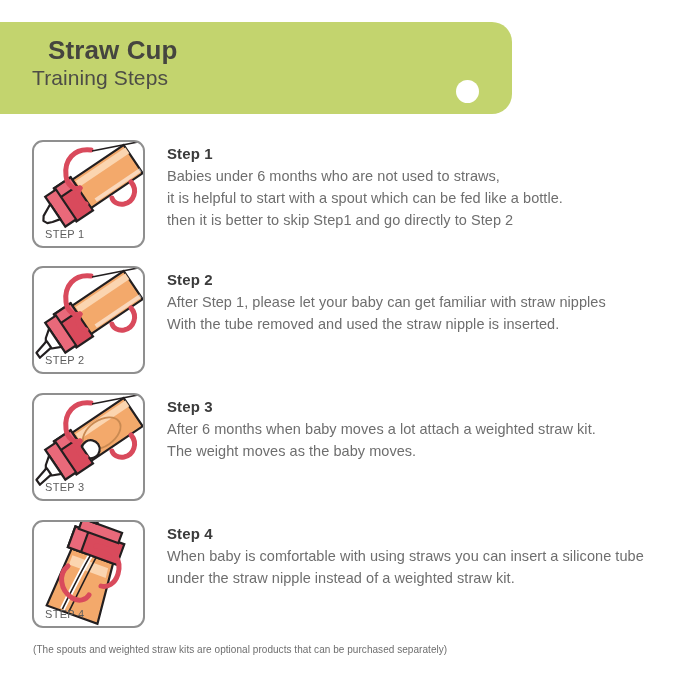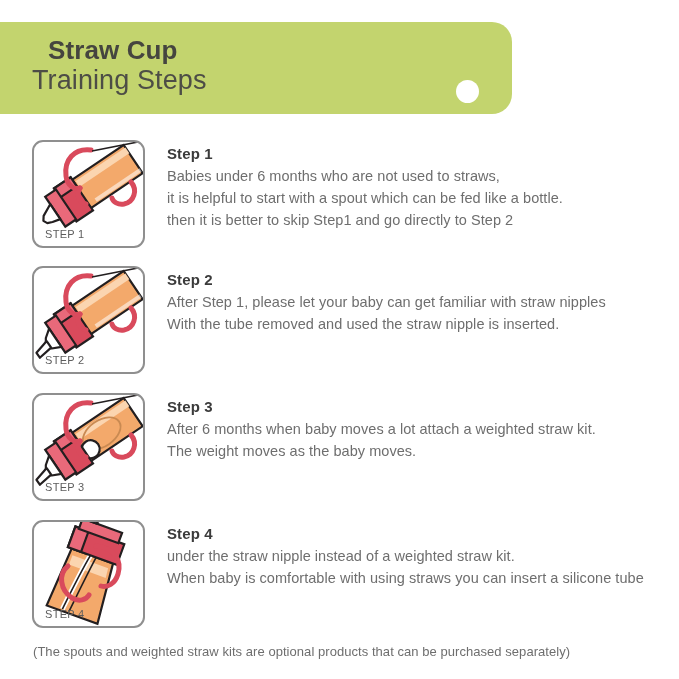--- a/index.html
+++ b/index.html
@@ -35,21 +35,21 @@
     font-weight: bold;
     color: #45453f;
     letter-spacing: 0.1px;
     line-height: 1.1;
     white-space: nowrap;
   }
   .header-title-sub {
     position: absolute;
     left: 52px;
     top: 44px;
-    font-size: 27px;
+    font-size: 21px;
     font-weight: 300;
     color: #4d4d46;
     letter-spacing: 0.1px;
     line-height: 1.1;
     white-space: nowrap;
   }
   .header-dot {
     position: absolute;
     left: 476px;
     top: 58px;
@@ -118,21 +118,21 @@
     line-height: 1.52;
     letter-spacing: 0.05px;
     white-space: nowrap;
   }
 
   
   .footer-note {
     position: absolute;
     left: 33px;
     top: 644px;
-    font-size: 13px;
+    font-size: 10px;
     color: #6e6e6e;
     letter-spacing: 0.05px;
     white-space: nowrap;
   }
 </style>
 </head>
 <body>
 
 <div class="header-banner">
   <div class="header-title-main">Straw Cup</div>
@@ -250,18 +250,18 @@
         <path d="M36 2 L30 -10 L22 -22 L30 -26 L40 -14 L46 2 Z" fill="#ffffff" stroke="#231f20" stroke-width="2.2" stroke-linejoin="round"></path>
       </g>
 
       <path d="M62 24 C80 26 88 38 84 52 C81 62 73 66 67 64" fill="none" stroke="#d94a5c" stroke-width="5" stroke-linecap="round"></path>
       <path d="M34 44 C24 52 26 68 38 76 C45 80 52 78 55 73" fill="none" stroke="#d94a5c" stroke-width="5" stroke-linecap="round"></path>
     </svg>
     <div class="step-figure-label">STEP 4</div>
   </div>
   <div class="step-text">
     <div class="step-heading">Step 4</div>
+    <div class="step-line">When baby is comfortable with using straws you can insert a silicone tube</div>
     <div class="step-line">under the straw nipple instead of a weighted straw kit.</div>
-    <div class="step-line">When baby is comfortable with using straws you can insert a silicone tube</div>
   </div>
 </div>
 
 <div class="footer-note">(The spouts and weighted straw kits are optional products that can be purchased separately)</div>
 
 </body></html>

